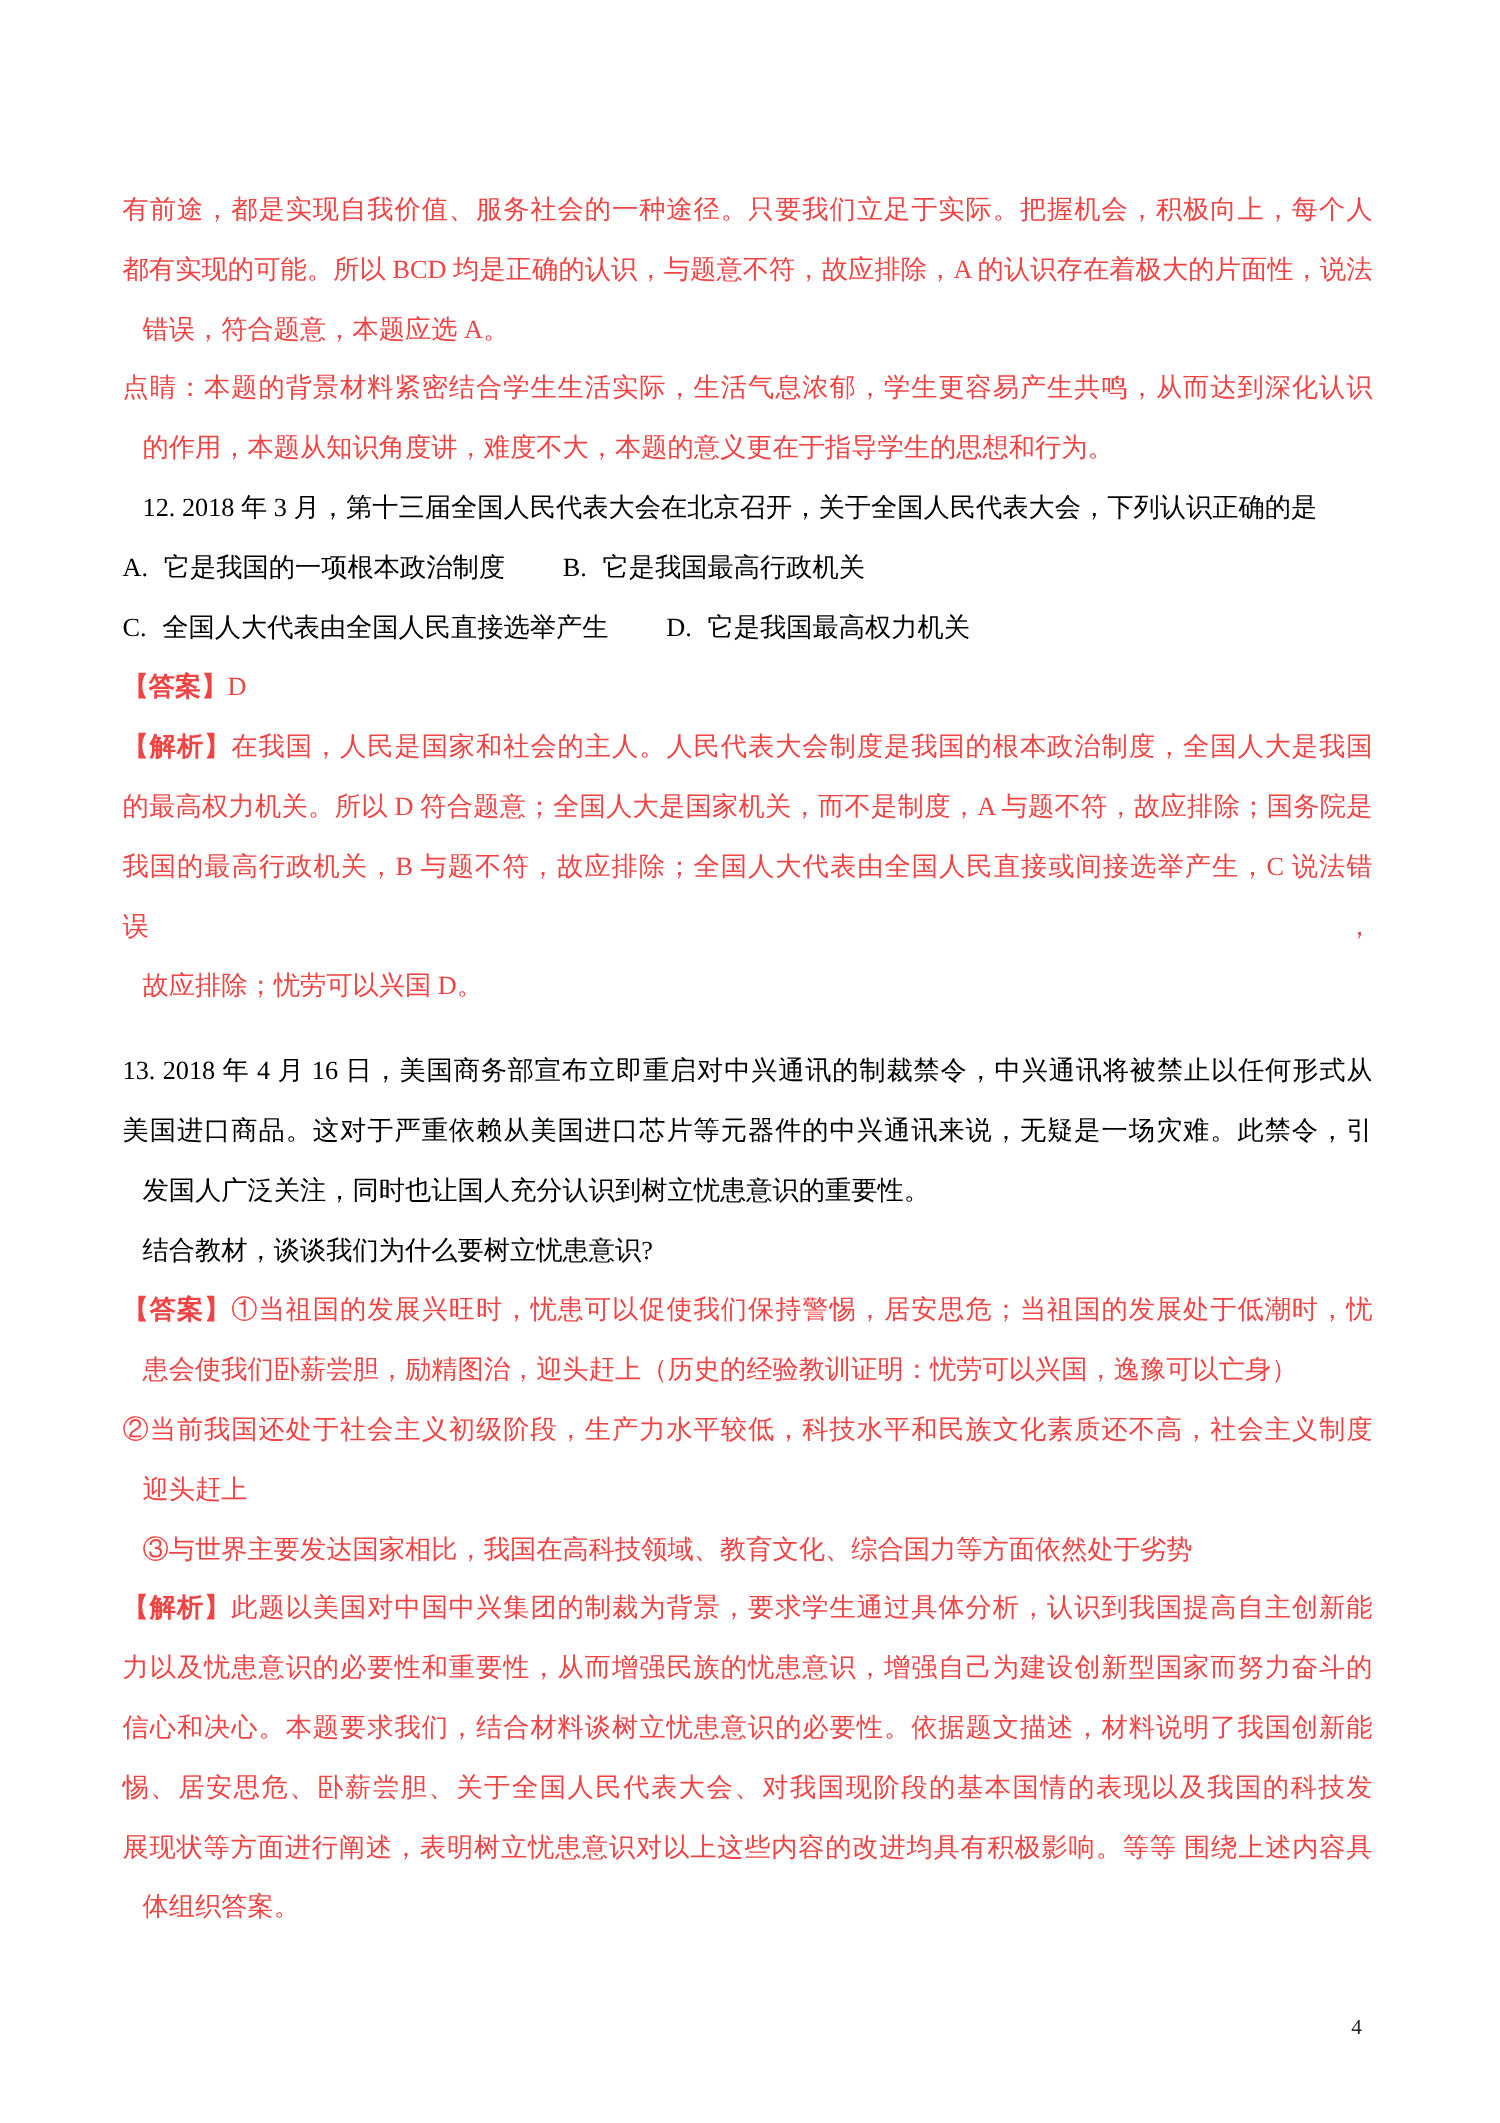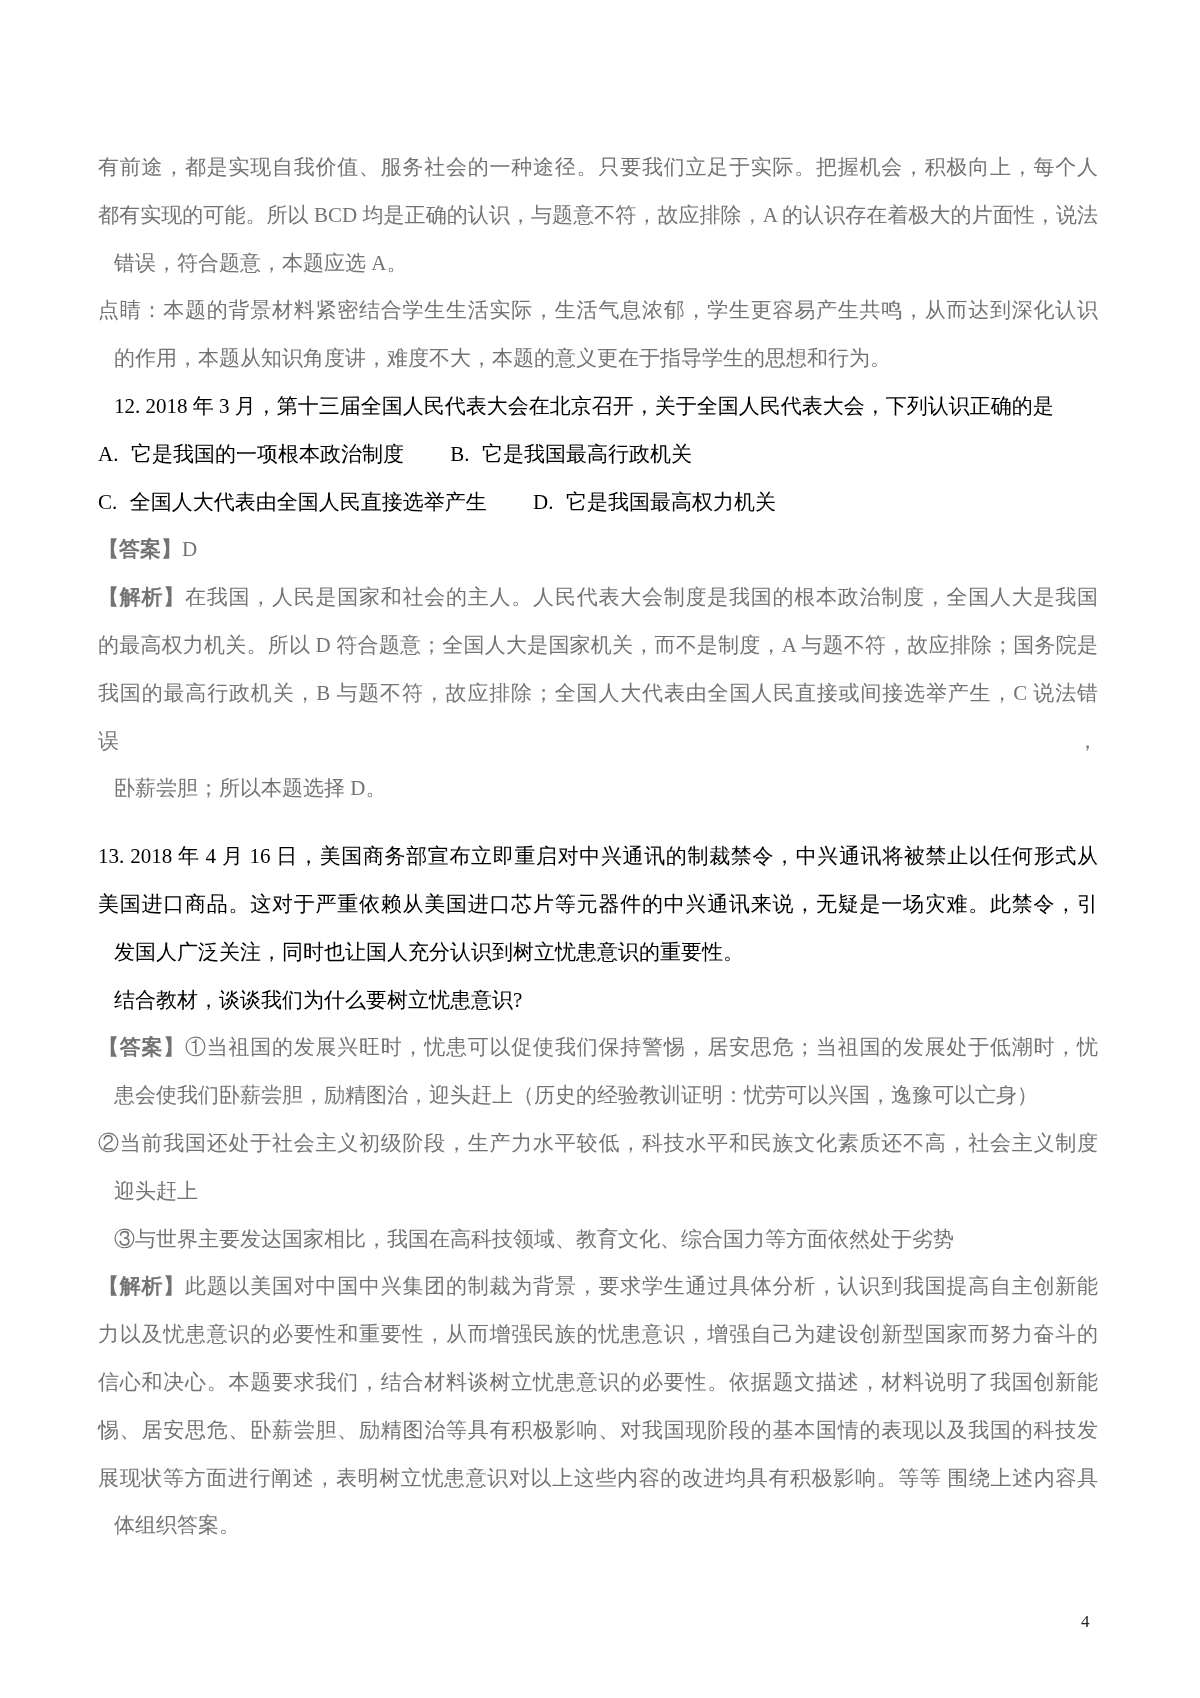--- a/index.html
+++ b/index.html
@@ -15,21 +15,21 @@
     position: absolute;
     left: 98px;
     top: 144px;
     width: 1000px;
   }
   .para {
     font-size: 21px;
     line-height: 47.8px;
     margin: 0;
   }
-  .red   { color: #737373; }
+  .red   { color: #ef4444; }
   .black { color: #000000; }
   .tline { text-align: justify; text-align-last: justify; }
   .tline:last-child { text-align-last: left; margin-left: 16px; }
   .tag { font-weight: bold; }
   .options-row { white-space: nowrap; }
   .opt-label { margin-right: 0.6em; }
   .opt-second { margin-left: 2.2em; }
   .q13-start { margin-top: 20px; }
   .footer {
     position: absolute;
@@ -69,21 +69,21 @@
     </div>
 
     <div class="para red">
       <span class="tag">【答案】</span><span>D</span>
     </div>
 
     <div class="para red">
         <div class="tline"><span class="tag">【解析】</span>在我国，人民是国家和社会的主人。人民代表大会制度是我国的根本政治制度，全国人大是我国</div>
         <div class="tline">的最高权力机关。所以 D 符合题意；全国人大是国家机关，而不是制度，A 与题不符，故应排除；国务院是</div>
         <div class="tline">我国的最高行政机关，B 与题不符，故应排除；全国人大代表由全国人民直接或间接选举产生，C 说法错误，</div>
-        <div class="tline">卧薪尝胆；所以本题选择 D。</div>
+        <div class="tline">故应排除；忧劳可以兴国 D。</div>
       </div>
 
     <div class="para black q13-start">
         <div class="tline">13. 2018 年 4 月 16 日，美国商务部宣布立即重启对中兴通讯的制裁禁令，中兴通讯将被禁止以任何形式从</div>
         <div class="tline">美国进口商品。这对于严重依赖从美国进口芯片等元器件的中兴通讯来说，无疑是一场灾难。此禁令，引</div>
         <div class="tline">发国人广泛关注，同时也让国人充分认识到树立忧患意识的重要性。</div>
       </div>
 
     <div class="para black">
         <div class="tline">结合教材，谈谈我们为什么要树立忧患意识?</div>
@@ -100,21 +100,21 @@
       </div>
 
     <div class="para red">
         <div class="tline">③与世界主要发达国家相比，我国在高科技领域、教育文化、综合国力等方面依然处于劣势</div>
       </div>
 
     <div class="para red">
         <div class="tline"><span class="tag">【解析】</span>此题以美国对中国中兴集团的制裁为背景，要求学生通过具体分析，认识到我国提高自主创新能</div>
         <div class="tline">力以及忧患意识的必要性和重要性，从而增强民族的忧患意识，增强自己为建设创新型国家而努力奋斗的</div>
         <div class="tline">信心和决心。本题要求我们，结合材料谈树立忧患意识的必要性。依据题文描述，材料说明了我国创新能</div>
-        <div class="tline">惕、居安思危、卧薪尝胆、励精图治等具有积极影响、对我国现阶段的基本国情的表现以及我国的科技发</div>
+        <div class="tline">惕、居安思危、卧薪尝胆、关于全国人民代表大会、对我国现阶段的基本国情的表现以及我国的科技发</div>
         <div class="tline">展现状等方面进行阐述，表明树立忧患意识对以上这些内容的改进均具有积极影响。等等 围绕上述内容具</div>
         <div class="tline">体组织答案。</div>
       </div>
 
   </div>
 
   <div class="footer">4</div>
 </div>
 
 </body></html>

